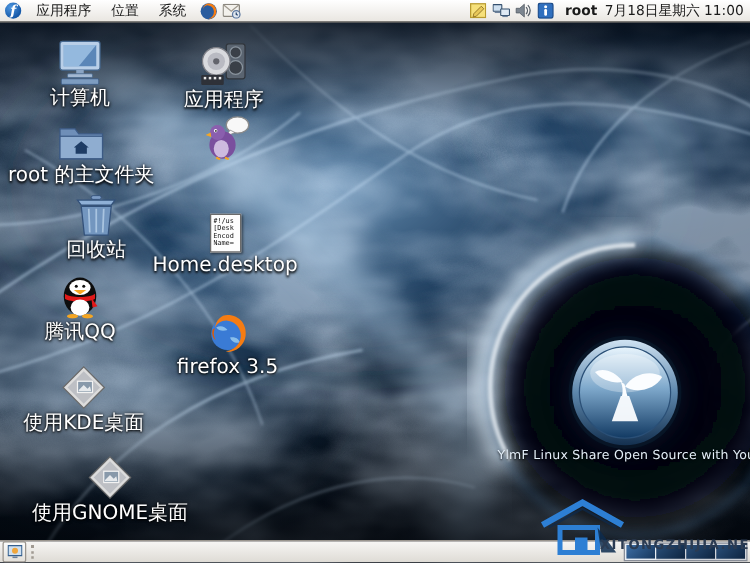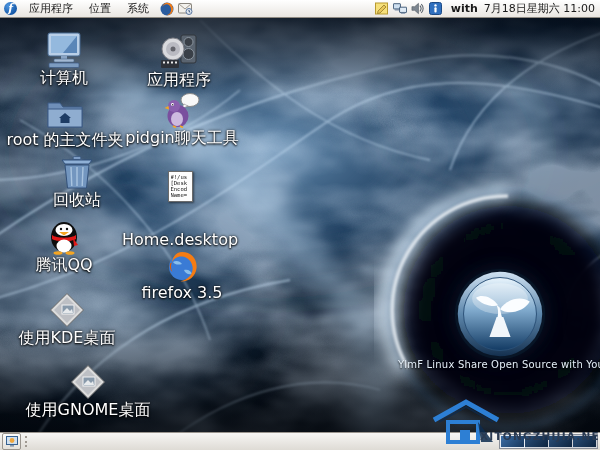--- a/index.html
+++ b/index.html
@@ -225,21 +225,21 @@
       </svg>
     </div>
     <div class="tray-icon">
       <svg width="13" height="13" viewBox="0 0 13 13">
         <rect x="0.5" y="0.5" width="12" height="12" rx="2" fill="#2f6fbe" stroke="#1c4a86"></rect>
         <circle cx="6.5" cy="3.4" r="1.2" fill="#fff"></circle>
         <rect x="5.4" y="5.2" width="2.2" height="5.3" rx="1" fill="#fff"></rect>
       </svg>
     </div>
   </div>
-  <span class="user-name">with</span>
+  <span class="user-name">root</span>
   <span class="clock">7月18日星期六 11:00</span>
 </div>
 
 <div class="desktop-icon" style="left:21px;top:32px;">
   <div class="glyph">
     <svg width="38" height="36" viewBox="0 0 38 36">
       <rect x="3" y="1" width="32" height="23" rx="2" fill="#b9cfe8" stroke="#46688f"></rect>
       <rect x="6" y="4" width="26" height="17" fill="#5a86b8"></rect>
       <path d="M6,4 L32,4 L18,21 L6,21 Z" fill="#9fc2e4" opacity="0.85"></path>
       <rect x="16" y="24" width="6" height="3" fill="#8aa4c4"></rect>
@@ -289,40 +289,39 @@
       <path d="M20,12 L17,17 L24,14 Z" fill="#f8f8f8" stroke="#8a8a8a" stroke-width="0.6"></path>
       <ellipse cx="14" cy="24" rx="10.5" ry="11" fill="#7a4f9e"></ellipse>
       <circle cx="10" cy="14" r="6" fill="#8a5fae"></circle>
       <ellipse cx="13" cy="27" rx="6" ry="7" fill="#cdbadf"></ellipse>
       <circle cx="8.5" cy="12.5" r="1.4" fill="#fff"></circle>
         <circle cx="8.7" cy="12.7" r="0.7" fill="#222"></circle>
       <polygon points="4.5,14 0.5,16 5,17.5" fill="#f5a623"></polygon>
       <path d="M9,34 L12,35.5 M16,34 L19,35.5" stroke="#f5a623" stroke-width="1.6"></path>
     </svg>
   </div>
-  <div class="label">pidgin聊天工具</div>
 </div>
 
 <div class="desktop-icon" style="left:34px;top:154px;">
   <div class="glyph">
     <svg width="36" height="34" viewBox="0 0 36 34">
       <rect x="14" y="0.5" width="8" height="3" rx="1.5" fill="#7d9cc4" stroke="#33517a" stroke-width="0.7"></rect>
       <path d="M3,4 L33,4 L30,8 L6,8 Z" fill="#8fb0d6" stroke="#33517a"></path>
       <path d="M6,9 L30,9 L27.5,32 L8.5,32 Z" fill="#7396bf" stroke="#33517a"></path>
       <g stroke="#a9c4e0" stroke-width="1.4">
         <line x1="12" y1="11" x2="12.8" y2="30"></line>
           <line x1="18" y1="11" x2="18" y2="30"></line>
           <line x1="24" y1="11" x2="23.2" y2="30"></line>
       </g>
     </svg>
   </div>
   <div class="label">回收站</div>
 </div>
 
-<div class="desktop-icon" style="left:137px;top:170px;gap:28px;">
+<div class="desktop-icon" style="left:137px;top:170px;">
   <div class="glyph" style="height:32px;">
     <div class="file-icon">
       <div>#!/us</div>
       <div>[Desk</div>
       <div>Encod</div>
       <div>Name=</div>
     </div>
   </div>
   <div class="label">Home.desktop</div>
 </div>

